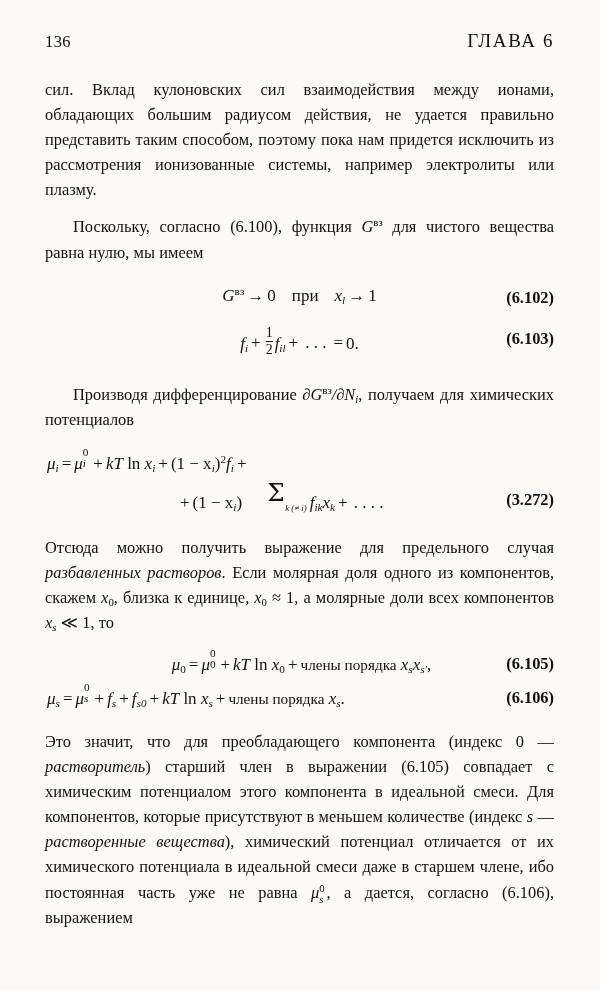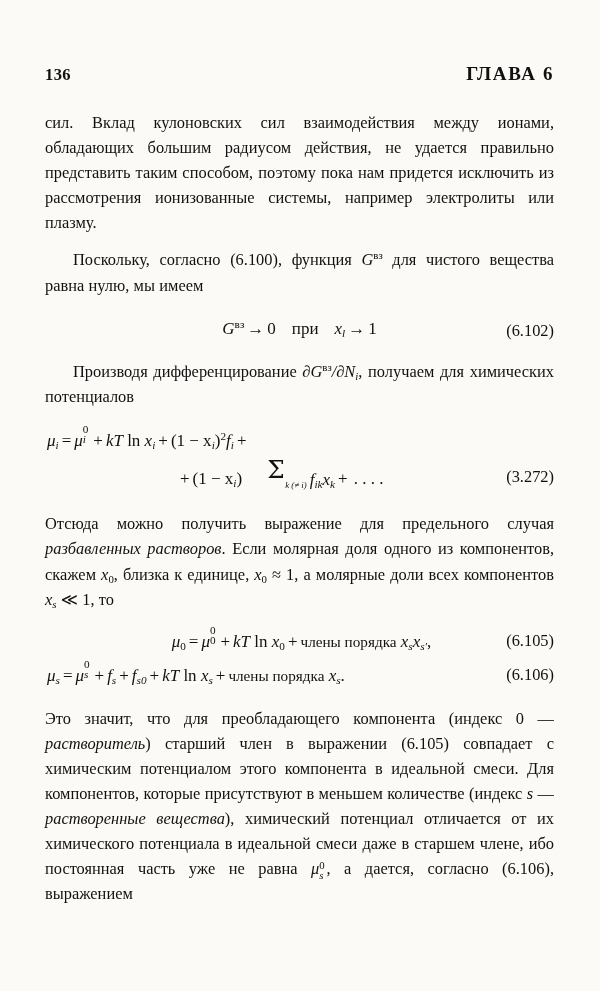--- a/index.html
+++ b/index.html
@@ -21,23 +21,22 @@
     left: 45px;
     top: 0;
     width: 509px;
   }
 
   
   .runhead {
     display: flex;
     justify-content: space-between;
     align-items: baseline;
-    padding-top: 63px;
+    padding-top: 30px;
     font-size: 16.5px;
-    font-weight: bold;
   }
   .folio {
     letter-spacing: 0.4px;
   }
   .chaptitle {
     font-size: 19px;
     letter-spacing: 1.6px;
   }
 
   
@@ -68,20 +67,21 @@
   }
   .eqbody {
     white-space: nowrap;
     font-style: normal;
   }
   .eqnum {
     position: absolute;
     right: 0;
     font-size: 16.4px;
     font-style: normal;
+    font-weight: bold;
   }
   var, .mi {
     font-style: italic;
     font-family: "Liberation Serif", "DejaVu Serif", serif;
   }
   .up { font-style: normal; }
   .op { font-style: normal; padding: 0 3px; }
 
   
   sub, sup {
@@ -175,20 +175,26 @@
     <p class="body indent gapabove"><span>Поскольку, согласно (6.100), функция </span><span class="imath"><var>G</var><sup class="upr">вз</sup></span><span> для чистого вещества равна нулю, мы имеем</span></p>
 
     <div class="eqblock" style="margin-top:22px; margin-bottom:22px;">
       <div class="eqrow">
         <span class="eqbody"><var>G</var><sup class="upr">вз</sup><span class="op">→</span><span class="up">0</span><span class="up" style="padding:0 16px">при</span><var>x</var><sub>l</sub><span class="op">→</span><span class="up">1</span></span>
       </div>
       <span class="eqnum" style="top:3px;">(6.102)</span>
     </div>
 
 
+    <div class="eqblock" style="margin-top:22px; margin-bottom:24px;">
+      <div class="eqrow">
+        <span class="eqbody"><var>f</var><sub>i</sub><span class="op">+</span><span class="frac"><span class="num">1</span><span class="bar"></span><span class="den">2</span></span><var>f</var><sub>il</sub><span class="op">+</span><span class="up" style="padding:0 4px">. . .</span><span class="op">=</span><span class="up">0.</span></span>
+      </div>
+      <span class="eqnum" style="top:5px;">(6.103)</span>
+    </div>
 
     <p class="body indent"><span>Производя дифференцирование </span><span class="imath"><var>∂G</var><sup class="upr">вз</sup><var>/∂N</var><sub>i</sub></span><span>, получаем для химических потенциалов</span></p>
 
     <div class="eqblock" style="margin-top:20px; margin-bottom:22px;">
       <div class="eqrow" style="justify-content:flex-start; padding-left:2px;">
         <span class="eqbody"><var>μ</var><sub>i</sub><span class="op">=</span><var>μ</var><span class="stack"><span class="s-sup">0</span><span class="s-sub">i</span></span><span class="op">+</span><var>kT</var>&nbsp;<span class="up">ln</span>&nbsp;<var>x</var><sub>i</sub><span class="op">+</span><span class="up"><span>(1 − x</span><sub>i</sub><span>)</span><sup class="upr">2</sup></span><var>f</var><sub>i</sub><span class="op">+</span></span>
       </div>
       <div class="eqrow" style="justify-content:flex-start; padding-left:132px; margin-top:10px;">
         <span class="eqbody"><span class="op">+</span><span class="up"><span>(1 − x</span><sub>i</sub><span>)</span></span><span class="bigsum"><span class="sigma">Σ</span><span class="lim">k (≠ i)</span></span><var>f</var><sub>ik</sub><var>x</var><sub>k</sub><span class="op">+</span><span class="up" style="padding-left:3px">. . . .</span></span>
       </div>

